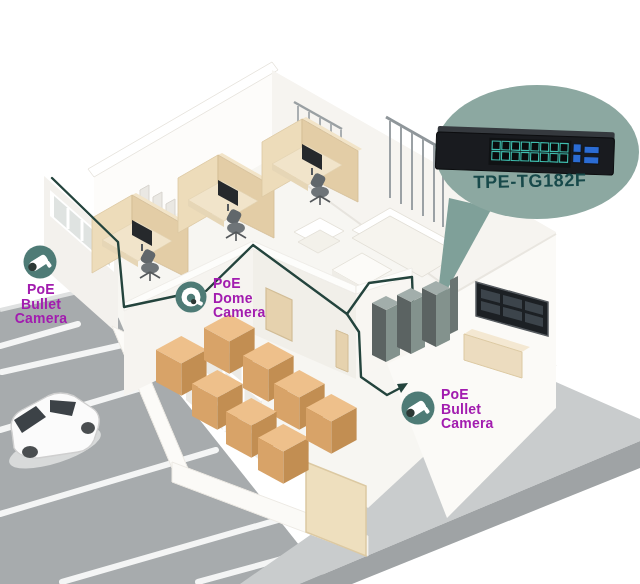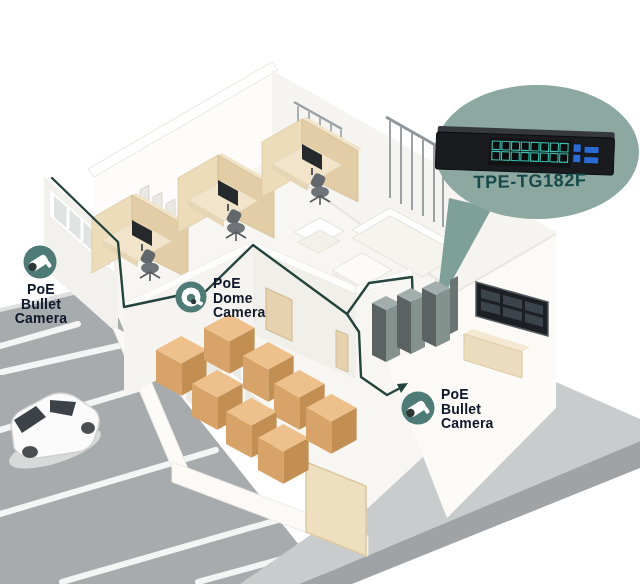--- a/index.html
+++ b/index.html
@@ -1,20 +1,20 @@
 <!DOCTYPE html>
 <html><head>
 <meta charset="utf-8">
 <style>
   html,body{margin:0;padding:0;background:#fff;}
   #stage{position:relative;width:640px;height:584px;background:#ffffff;overflow:hidden;
          font-family:"Liberation Sans",sans-serif;}
   #scene{position:absolute;left:0;top:0;}
   .cam-label{position:absolute;font-weight:700;font-size:14px;line-height:14.5px;
-             color:#0f172a;white-space:pre-line;letter-spacing:.2px;}
+             color:#a21caf;white-space:pre-line;letter-spacing:.2px;}
   .center{text-align:center;}
   .switch-label{position:absolute;left:444px;top:171px;width:172px;text-align:center;
                 font-weight:700;font-size:18px;letter-spacing:.6px;color:#17494a;
                 transform:rotate(-1.2deg);}
 </style>
 </head>
 <body>
 
 <div id="stage">
 

